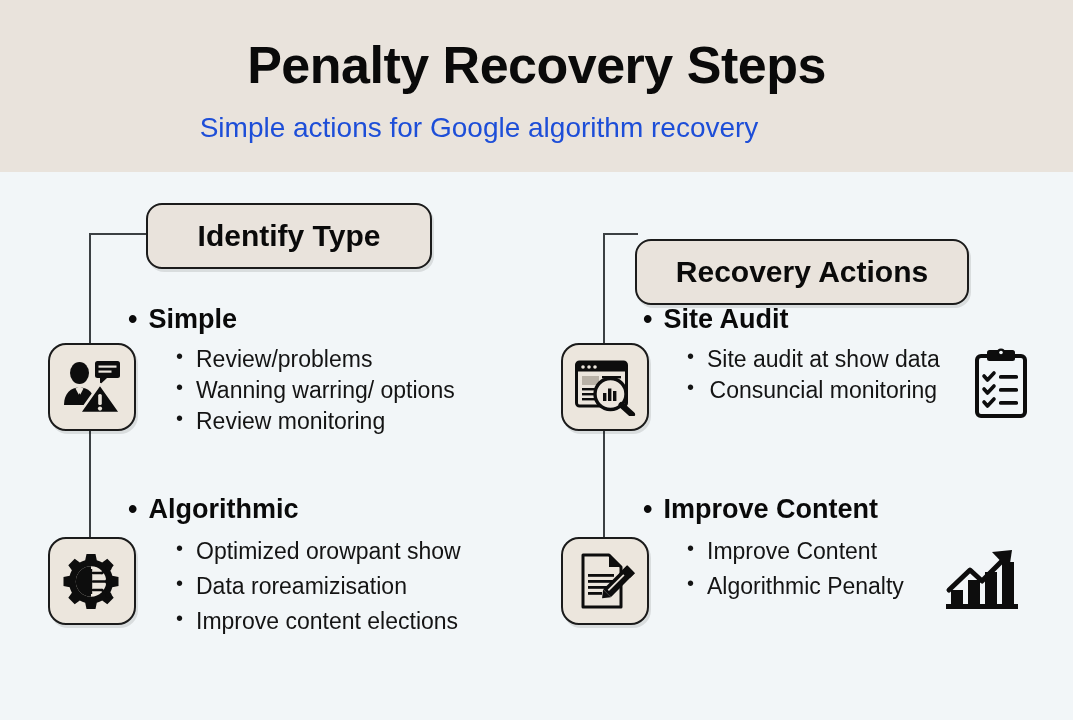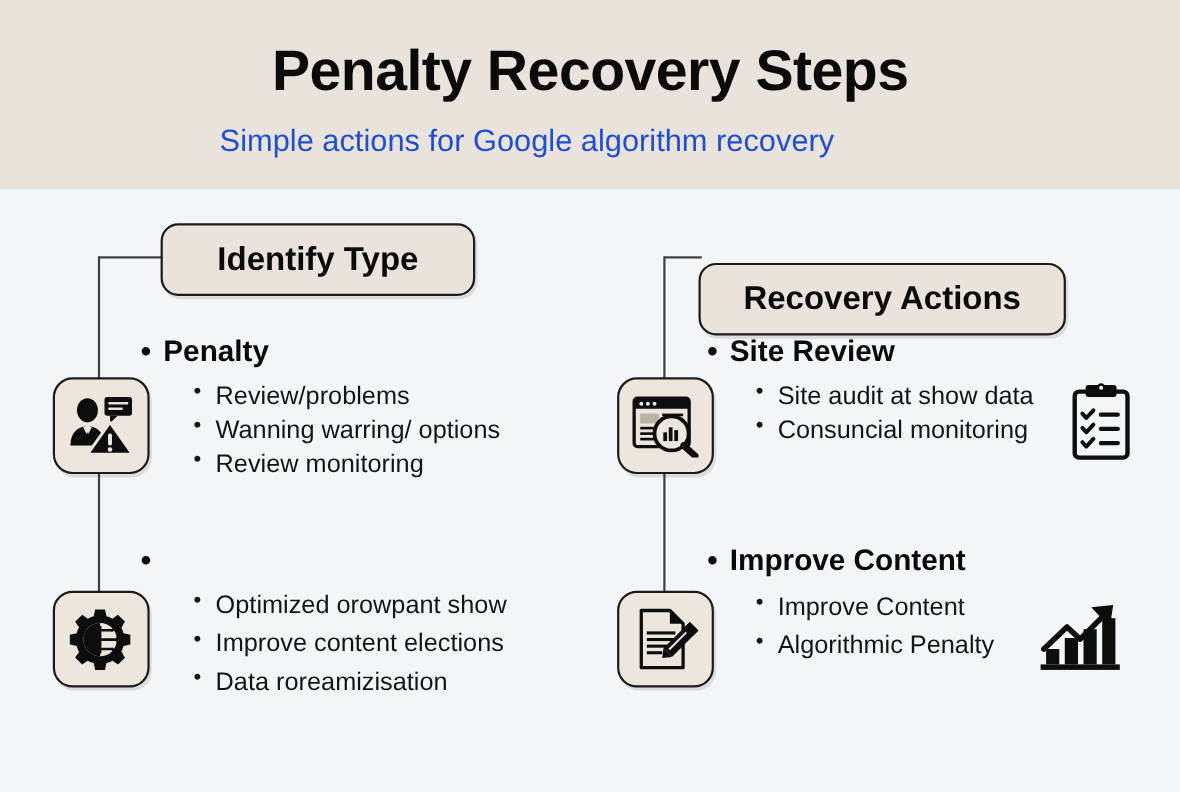--- a/index.html
+++ b/index.html
@@ -215,46 +215,47 @@
           <rect x="57" y="30" width="7" height="11" fill="#0d0d0d"></rect>
           <rect x="33" y="33.5" width="22" height="1.8" fill="#ece6dd"></rect>
         </g>
       </svg>
     </span>
   </div>
 
   <div class="group" style="left:128px;top:305px;">
     <div class="group-head">
       <span class="dot">•</span>
-      <span>Penalty</span>
+      <span>Simple</span>
     </div>
     <ul class="sublist" style="margin-left:46px;margin-top:9px;">
       <li>Review/problems</li>
       <li>Wanning warring/ options</li>
       <li>Review monitoring</li>
     </ul>
   </div>
 
   <div class="group" style="left:128px;top:495px;">
     <div class="group-head">
       <span class="dot">•</span>
+      <span>Algorithmic</span>
     </div>
     <ul class="sublist loose" style="margin-left:46px;margin-top:9px;">
       <li>Optimized orowpant show</li>
+      <li>Data roreamizisation</li>
       <li>Improve content elections</li>
-      <li>Data roreamizisation</li>
     </ul>
   </div>
 
   <div class="group" style="left:643px;top:305px;">
     <div class="group-head">
       <span class="dot">•</span>
-      <span>Site Review</span>
+      <span>Site Audit</span>
     </div>
-    <ul class="sublist" style="margin-left:42px;margin-top:9px;">
+    <ul class="sublist" style="margin-left:42px;margin-top:9px;text-align:center;">
       <li>Site audit at show data</li>
       <li>Consuncial monitoring</li>
     </ul>
   </div>
 
   <div class="group" style="left:643px;top:495px;">
     <div class="group-head">
       <span class="dot">•</span>
       <span>Improve Content</span>
     </div>

